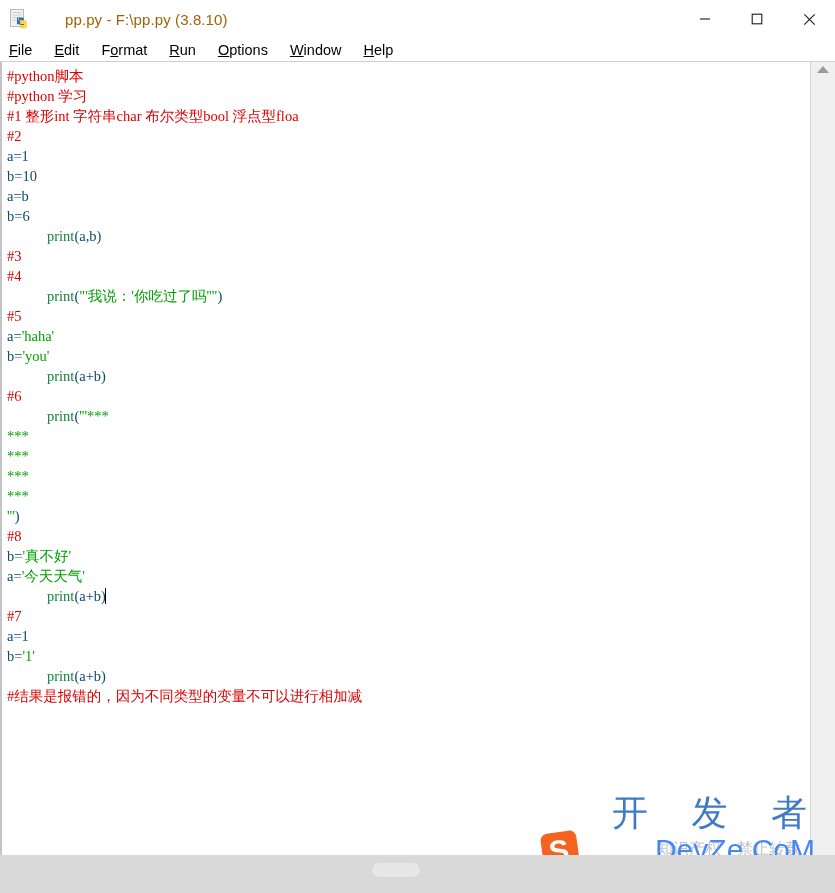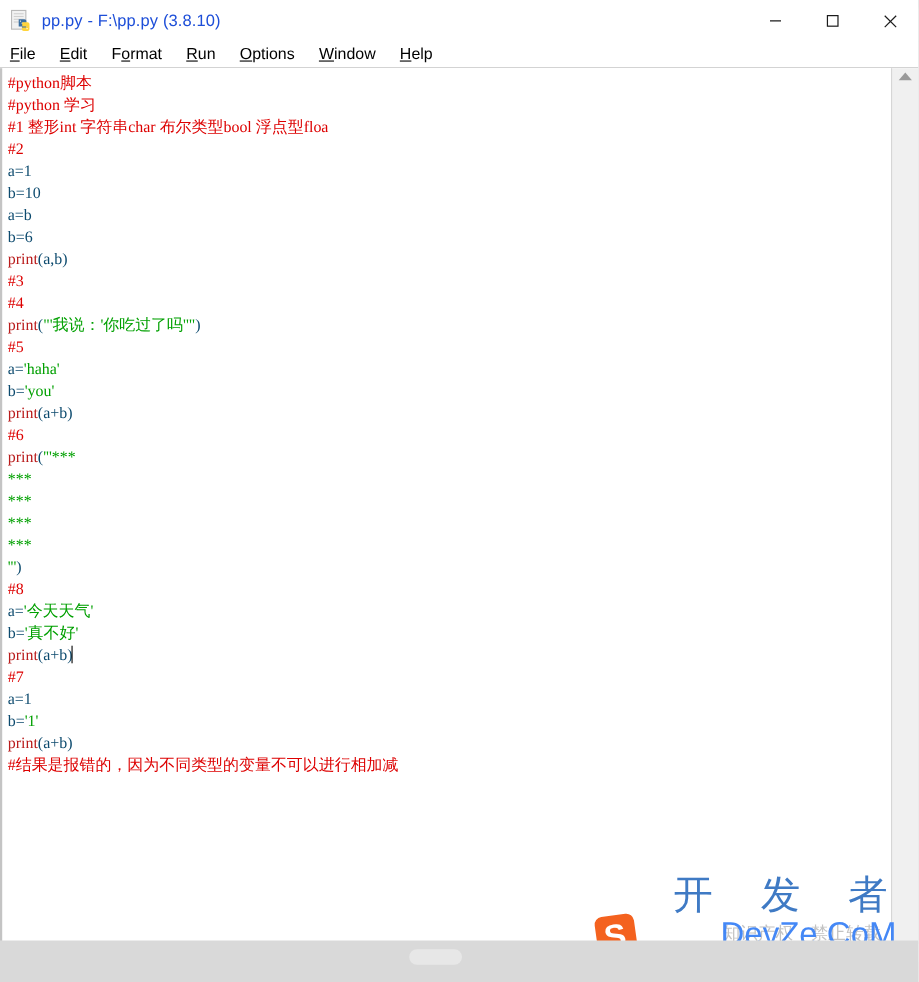--- a/index.html
+++ b/index.html
@@ -34,24 +34,25 @@
   .app-icon {
     position: relative;
     width: 22px;
     height: 22px;
     margin-left: 8px;
     margin-right: 8px;
     flex: none;
   }
   .title-text {
     font-size: 15px;
-    color: #1d4ed8;
+    color: #a16207;
     font-family: "Liberation Sans", sans-serif;
     white-space: nowrap;
     letter-spacing: 0.1px;
+    margin-left: 27px;
   }
   .win-controls {
     position: absolute;
     right: 0;
     top: 0;
     height: 38px;
     display: flex;
     align-items: center;
   }
   .win-btn {
@@ -109,21 +110,21 @@
   .code-line {
     height: 20px;
     line-height: 20px;
     font-family: Liberation Serif, serif;
     font-size: 14.5px;
     white-space: pre;
     color: #000000;
   }
   .tok-comment { color: #dd0000; }
   .tok-string  { color: #00a000; }
-  .tok-builtin { color: #b91c1c; }
+  .tok-builtin { color: #15803d; margin-left: 40px; }
   .tok-plain   { color: #0c4a6e; }
   .caret {
     display: inline-block;
     width: 1px;
     height: 16px;
     background: #000000;
     vertical-align: -3px;
     margin-left: -1px;
   }
 
@@ -318,22 +319,22 @@
         <div class="code-line"><span class="tok-plain">b=</span><span class="tok-string">'you'</span></div>
         <div class="code-line"><span class="tok-builtin">print</span><span class="tok-plain">(a+b)</span></div>
         <div class="code-line"><span class="tok-comment">#6</span></div>
         <div class="code-line"><span class="tok-builtin">print</span><span class="tok-plain">(</span><span class="tok-string">'''***</span></div>
         <div class="code-line"><span class="tok-string">***</span></div>
         <div class="code-line"><span class="tok-string">***</span></div>
         <div class="code-line"><span class="tok-string">***</span></div>
         <div class="code-line"><span class="tok-string">***</span></div>
         <div class="code-line"><span class="tok-string">'''</span><span class="tok-plain">)</span></div>
         <div class="code-line"><span class="tok-comment">#8</span></div>
+        <div class="code-line"><span class="tok-plain">b=</span><span class="tok-string">'真不好'</span></div>
         <div class="code-line"><span class="tok-plain">a=</span><span class="tok-string">'今天天气'</span></div>
-        <div class="code-line"><span class="tok-plain">b=</span><span class="tok-string">'真不好'</span></div>
         <div class="code-line"><span class="tok-builtin">print</span><span class="tok-plain">(a+b)</span><span class="caret"></span></div>
         <div class="code-line"><span class="tok-comment">#7</span></div>
         <div class="code-line"><span class="tok-plain">a=1</span></div>
         <div class="code-line"><span class="tok-plain">b=</span><span class="tok-string">'1'</span></div>
         <div class="code-line"><span class="tok-builtin">print</span><span class="tok-plain">(a+b)</span></div>
         <div class="code-line"><span class="tok-comment">#结果是报错的，因为不同类型的变量不可以进行相加减</span></div>
       </div>
     <div class="vscroll">
       <div class="vscroll-arrow"></div>
     </div>

